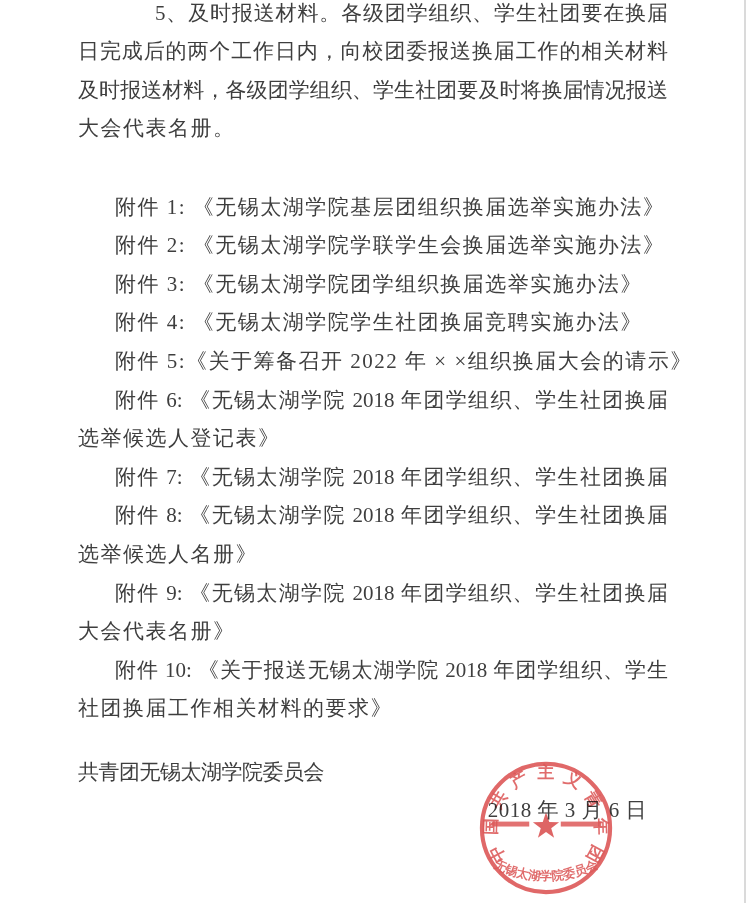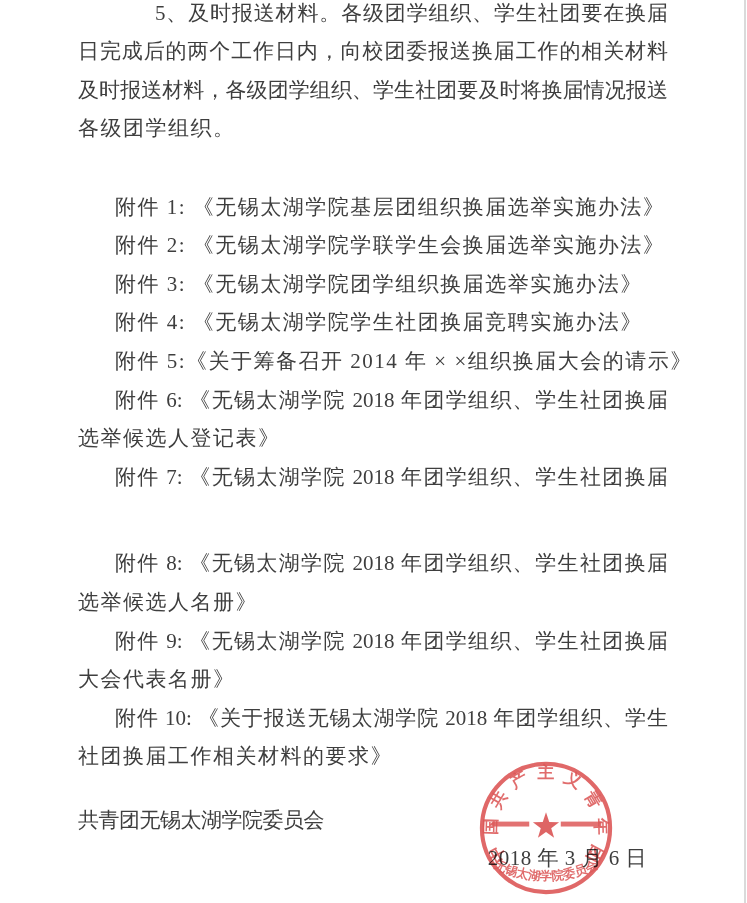--- a/index.html
+++ b/index.html
@@ -34,32 +34,32 @@
   .edge{position:absolute;top:0;right:1px;width:2px;height:903px;background:#dadada;}
 </style>
 </head>
 <body>
 
 <div class="content">
   <div id="para">
       <div class="line fill" style="padding-left: 77px;">5、及时报送材料。各级团学组织、学生社团要在换届工作</div>
       <div class="line fill" style="padding-left: 0px; font-family: Liberation Serif, serif;">日完成后的两个工作日内，向校团委报送换届工作的相关材料</div>
       <div class="line fill" style="padding-left: 0px;">及时报送材料，各级团学组织、学生社团要及时将换届情况报送</div>
-      <div class="line" style="padding-left: 0px;">各级团学组织。</div>
+      <div class="line" style="padding-left: 0px;">大会代表名册。</div>
     </div>
   <div id="atts">
       <div class="line" style="padding-left: 37px;">附件 1: 《无锡太湖学院基层团组织换届选举实施办法》</div>
       <div class="line" style="padding-left: 37px;">附件 2: 《无锡太湖学院学联学生会换届选举实施办法》</div>
       <div class="line" style="padding-left: 37px;">附件 3: 《无锡太湖学院团学组织换届选举实施办法》</div>
       <div class="line" style="padding-left: 37px;">附件 4: 《无锡太湖学院学生社团换届竞聘实施办法》</div>
-      <div class="line" style="padding-left: 37px;">附件 5:《关于筹备召开 2014 年 × ×组织换届大会的请示》</div>
+      <div class="line" style="padding-left: 37px;">附件 5:《关于筹备召开 2022 年 × ×组织换届大会的请示》</div>
       <div class="line fill" style="padding-left: 37px;">附件 6: 《无锡太湖学院 2018 年团学组织、学生社团换届</div>
       <div class="line" style="padding-left: 0px;">选举候选人登记表》</div>
       <div class="line fill" style="padding-left: 37px;">附件 7: 《无锡太湖学院 2018 年团学组织、学生社团换届</div>
-      <div class="line fill" style="padding-left: 37px; margin-top: 48px;">附件 8: 《无锡太湖学院 2018 年团学组织、学生社团换届</div>
+      <div class="line fill" style="padding-left: 37px;">附件 8: 《无锡太湖学院 2018 年团学组织、学生社团换届</div>
       <div class="line" style="padding-left: 0px;">选举候选人名册》</div>
       <div class="line fill" style="padding-left: 37px;">附件 9: 《无锡太湖学院 2018 年团学组织、学生社团换届</div>
       <div class="line" style="padding-left: 0px;">大会代表名册》</div>
       <div class="line fill" style="padding-left: 37px;">附件 10: 《关于报送无锡太湖学院 2018 年团学组织、学生</div>
       <div class="line" style="padding-left: 0px;">社团换届工作相关材料的要求》</div>
     </div>
   <div class="sig-org line">共青团无锡太湖学院委员会</div>
   <div class="sig-date line">2018 年 3 月 6 日</div>
 </div>
 

